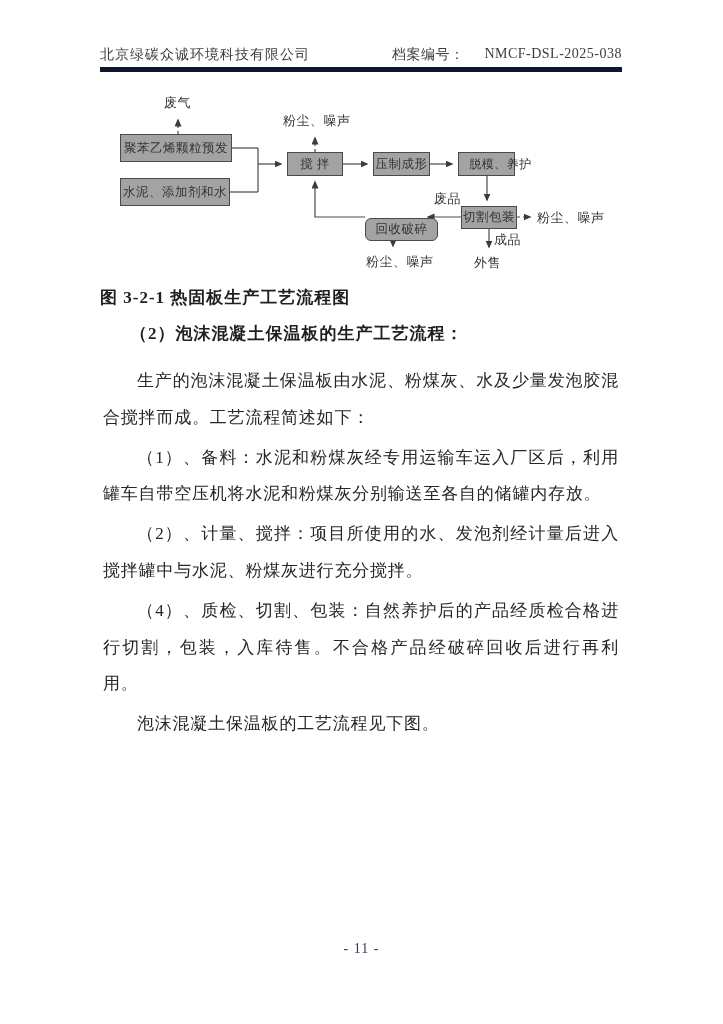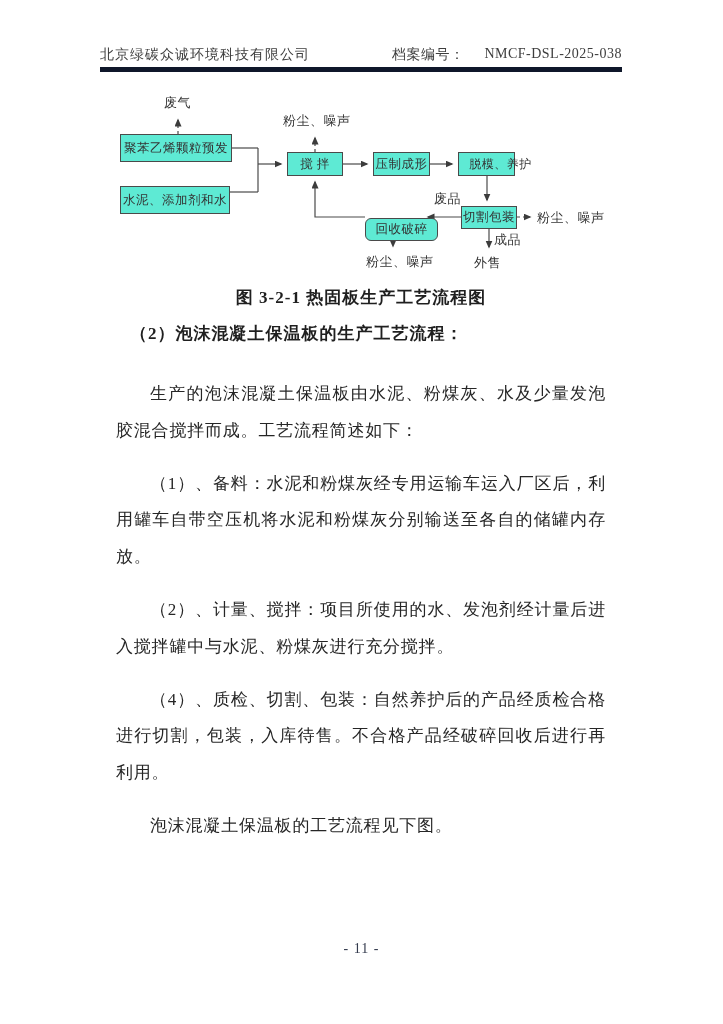--- a/index.html
+++ b/index.html
@@ -33,57 +33,57 @@
   
   .flowchart {
     position: absolute;
     left: 100px; top: 92px;
     width: 525px; height: 190px;
   }
   .flowchart svg { position: absolute; left: 0; top: 0; }
   .fc-box {
     position: absolute;
     border: 1px solid #4a4a4a;
-    background: #5eead4;
+    background: #a3a3a3;
     display: flex;
     align-items: center;
     justify-content: center;
     font-size: 12.5px;
     color: #333333;
     white-space: nowrap;
     letter-spacing: 0.5px;
   }
   .fc-label {
     position: absolute;
     font-size: 13px;
     color: #333333;
     white-space: nowrap;
     letter-spacing: 0.5px;
   }
   .b-pre     { left: 20px;  top: 42px;  width: 112px; height: 28px; }
-  .b-cem     { left: 20px;  top: 86px;  width: 110px; height: 28px; margin-top: 8px; }
+  .b-cem     { left: 20px;  top: 86px;  width: 110px; height: 28px; }
   .b-mix     { left: 187px; top: 60px;  width: 56px;  height: 24px; }
   .b-press   { left: 273px; top: 60px;  width: 57px;  height: 24px; }
   .b-demold  { left: 358px; top: 60px;  width: 57px;  height: 24px; font-size: 12px; padding-left: 28px; }
   .b-recycle { left: 265px; top: 126px; width: 73px;  height: 23px; border-radius: 6px; }
   .b-cut     { left: 361px; top: 114px; width: 56px;  height: 23px; }
   .l-gas     { left: 64px;  top: 2px;   }
   .l-dust-t  { left: 183px; top: 20px;  }
   .l-scrap   { left: 334px; top: 98px;  }
   .l-dust-r  { left: 437px; top: 117px; }
   .l-fin     { left: 394px; top: 139px; }
   .l-sale    { left: 374px; top: 162px; }
   .l-dust-b  { left: 266px; top: 161px; }
 
   
   .caption {
     position: absolute;
     left: 100px; top: 286px;
     width: 522px;
-    text-align: center;
+    text-align: left;
     font-weight: bold;
     font-size: 17px;
     letter-spacing: 1px;
     color: #1f1f1f;
   }
   .heading {
     position: absolute;
     left: 100px; top: 322px;
     width: 522px;
     font-weight: bold;
@@ -97,21 +97,21 @@
   .body-text {
     position: absolute;
     left: 100px; top: 360px;
     width: 522px;
     font-size: 17px;
     line-height: 36.8px;
     letter-spacing: 0.8px;
     text-align: justify;
     color: #262626;
   }
-  .body-text p { text-indent: 2em; margin: 16px; }
+  .body-text p { text-indent: 2em; margin: 3px; }
 
   
   .footer {
     position: absolute;
     left: 0; top: 941px;
     width: 723px;
     text-align: center;
     font-size: 14px;
     letter-spacing: 1px;
     color: #333a4d;

